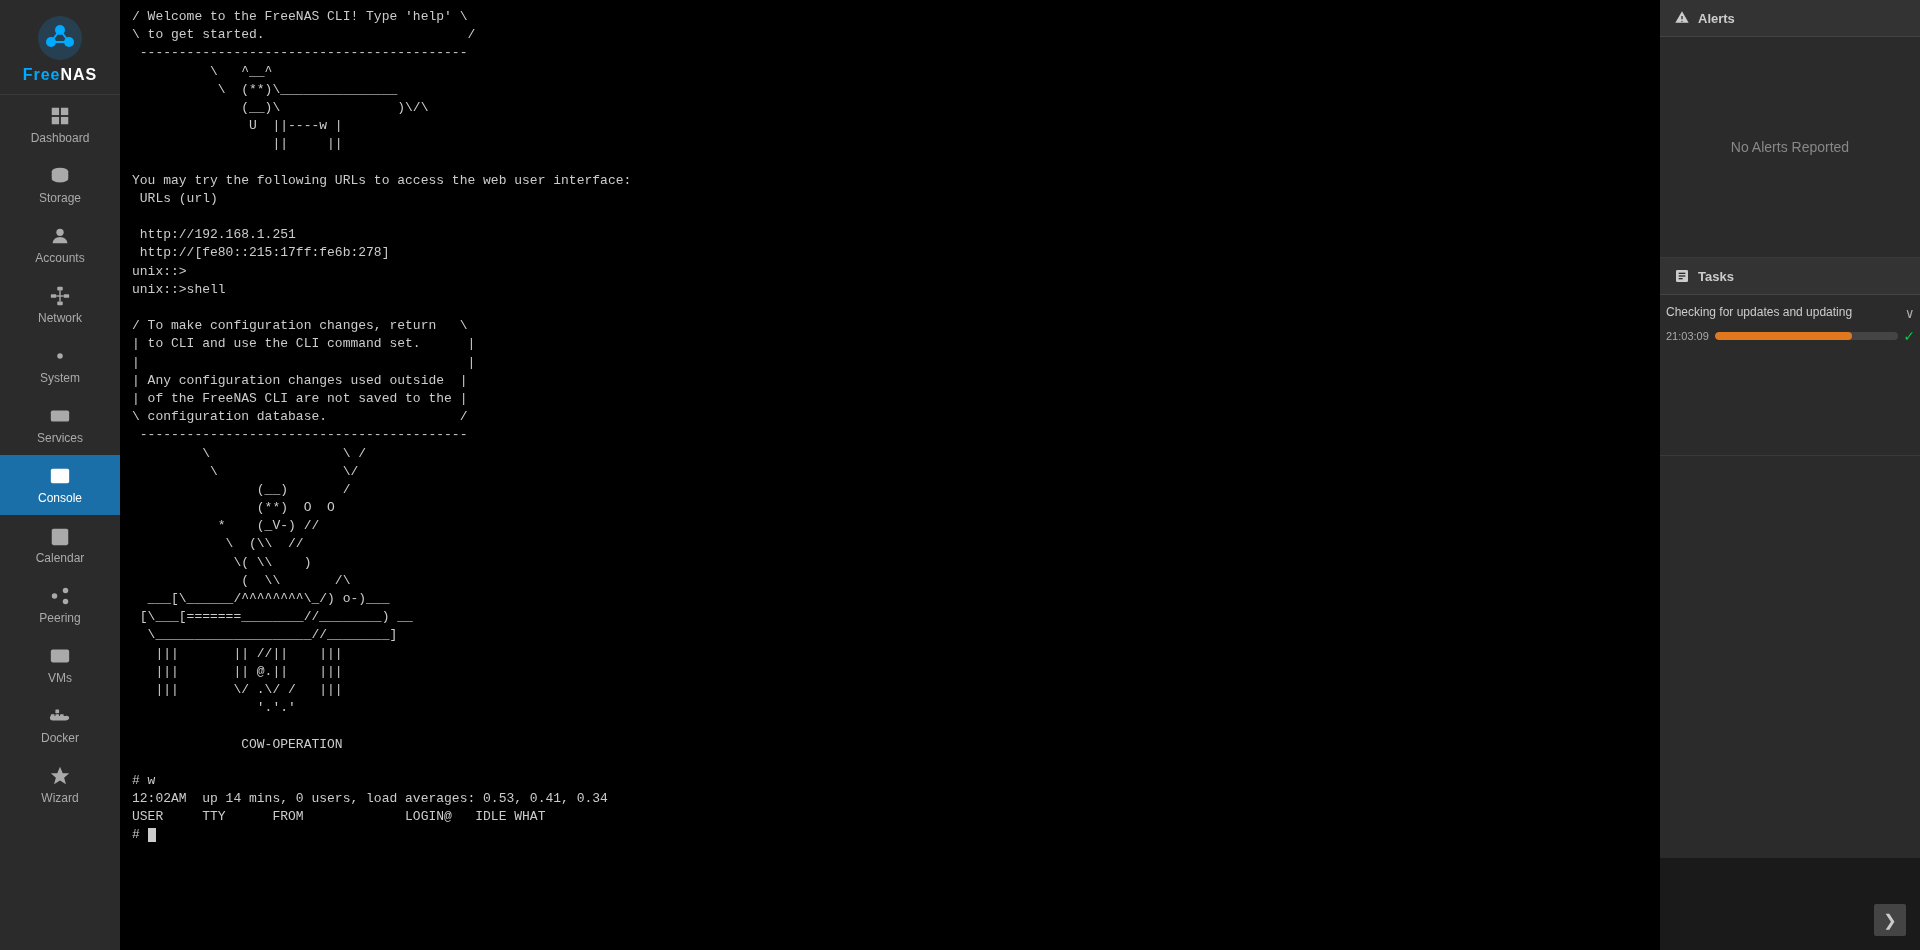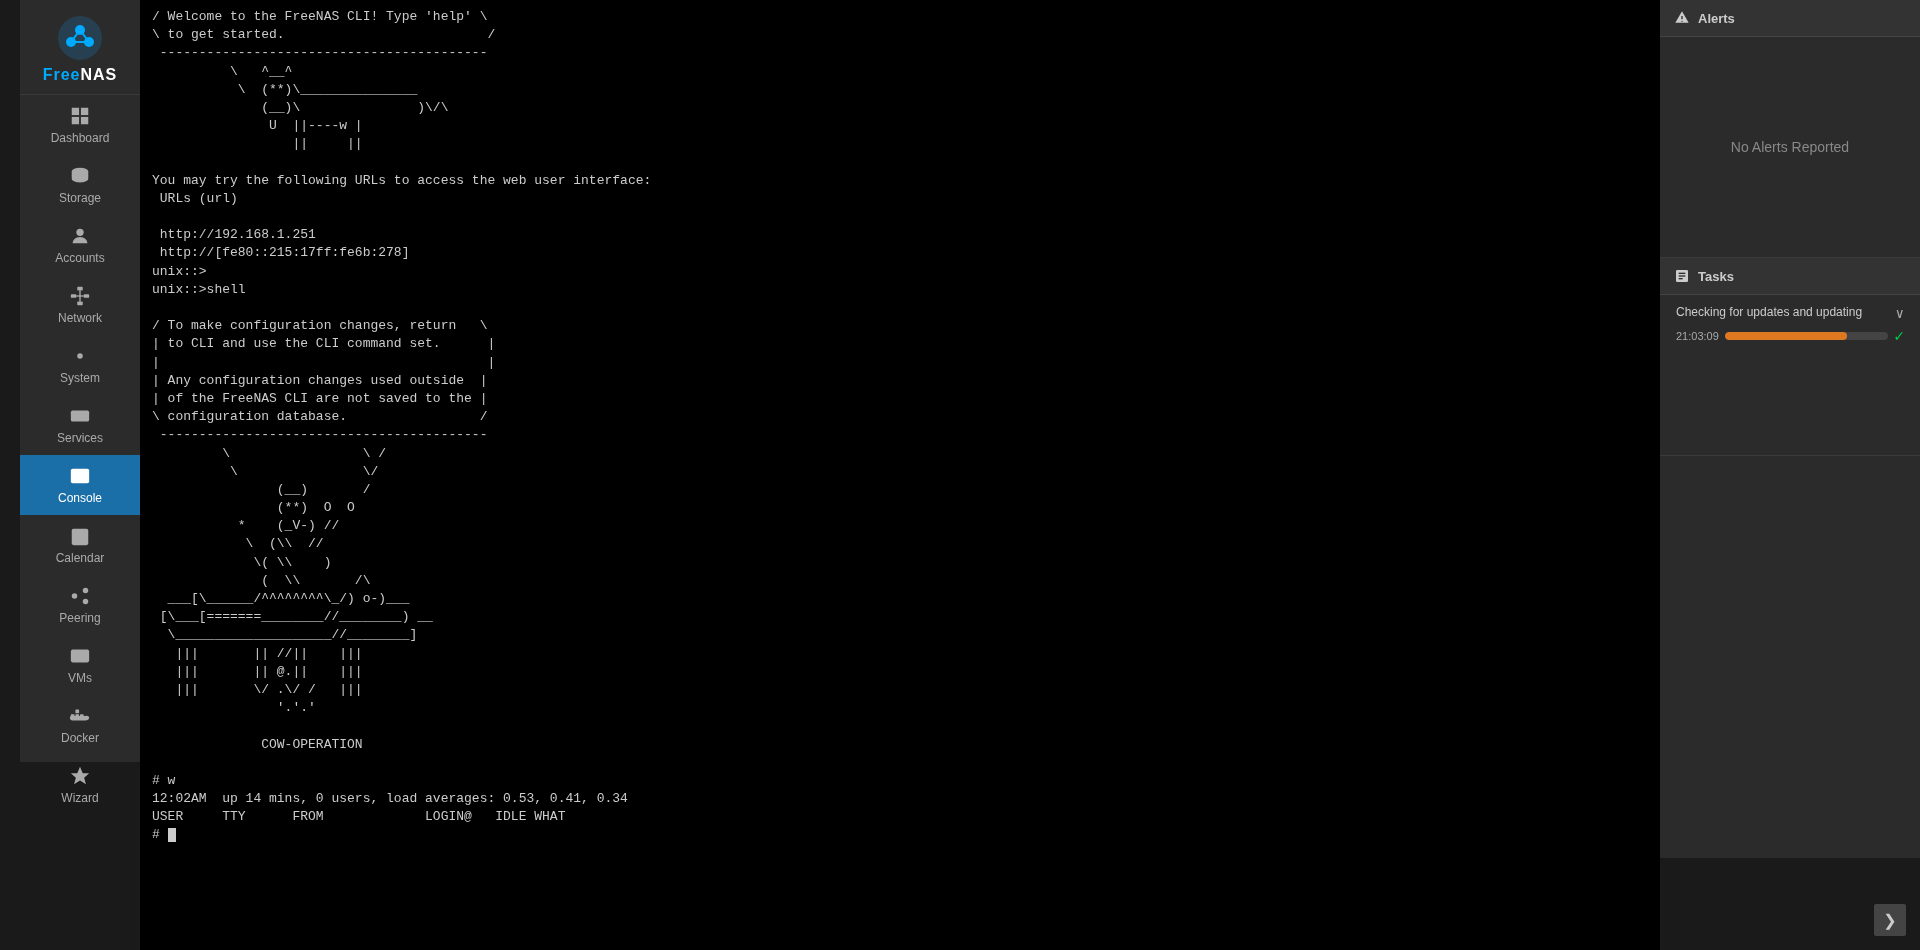--- a/index.html
+++ b/index.html
@@ -14,22 +14,21 @@
     }
 
     
     #sidebar {
       width: 120px;
       min-width: 120px;
       background: #2b2b2b;
       display: flex;
       flex-direction: column;
       align-items: stretch;
-      height: 762px;
-      margin-left: 20px;
+      height: 950px;
     }
 
     #logo-area {
       display: flex;
       flex-direction: column;
       align-items: center;
       padding: 14px 10px 10px;
       border-bottom: 1px solid #3a3a3a;
     }
 
@@ -167,21 +166,21 @@
       min-height: 220px;
       display: flex;
       align-items: center;
       justify-content: center;
       font-family: Arial, sans-serif;
       font-size: 14px;
       color: #888;
     }
 
     .tasks-body {
-      padding: 10px 16px;
+      padding: 10px 6px;
       min-height: 160px;
     }
 
     .task-item {
       display: flex;
       flex-direction: column;
       gap: 4px;
     }
 
     .task-header-row {

